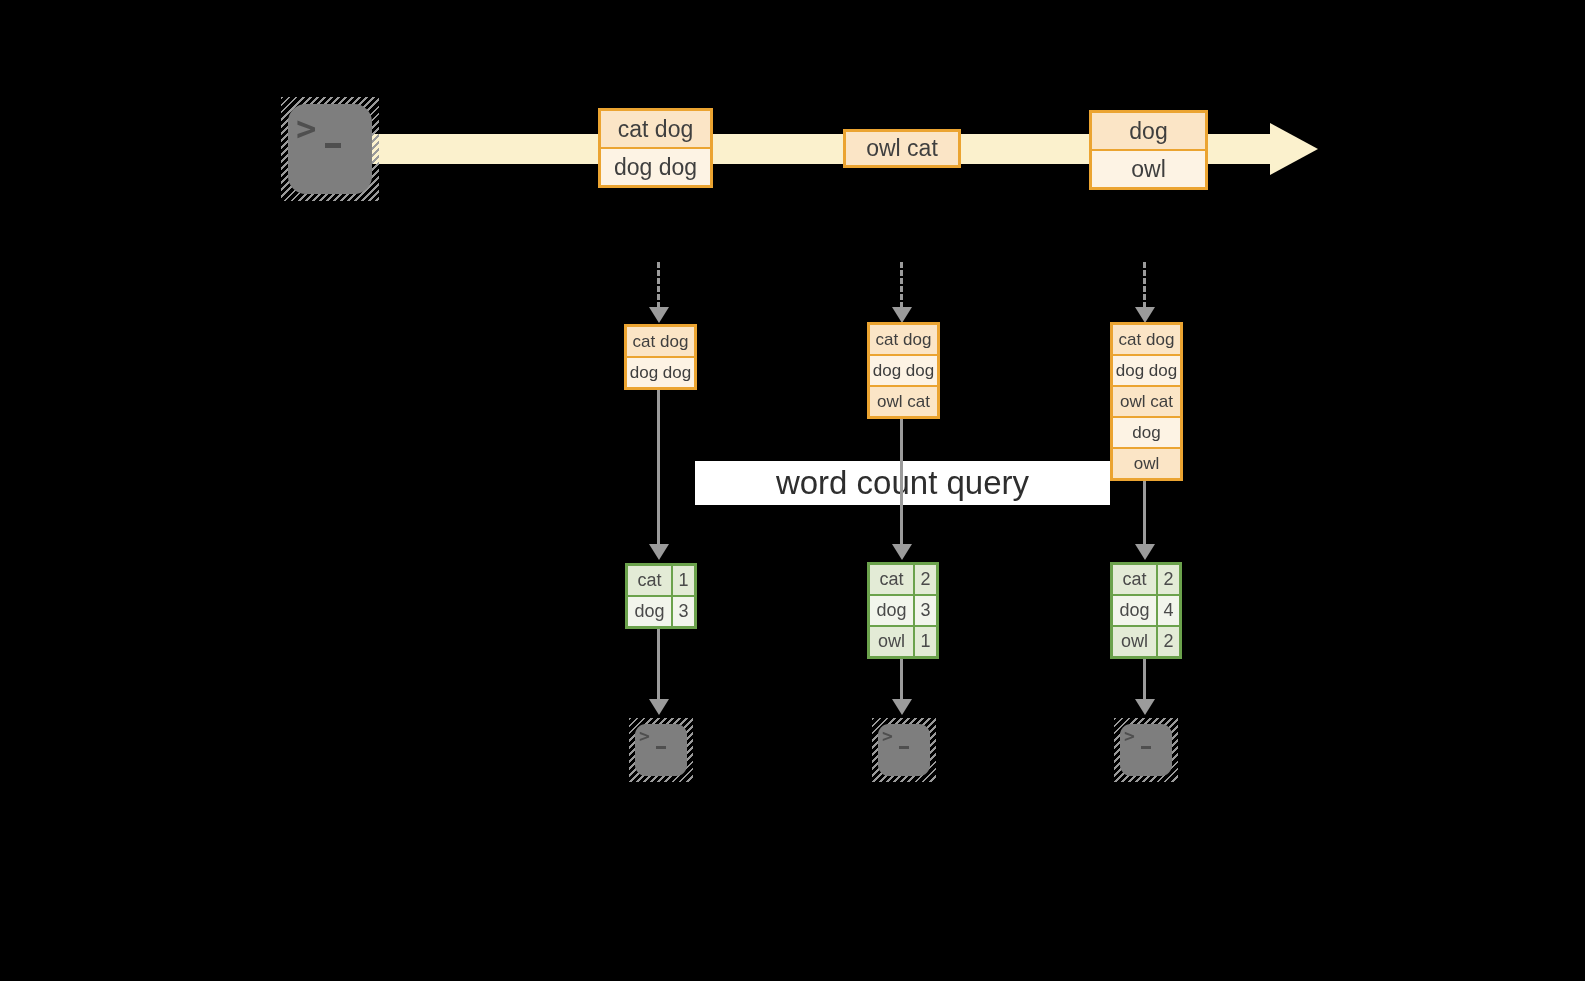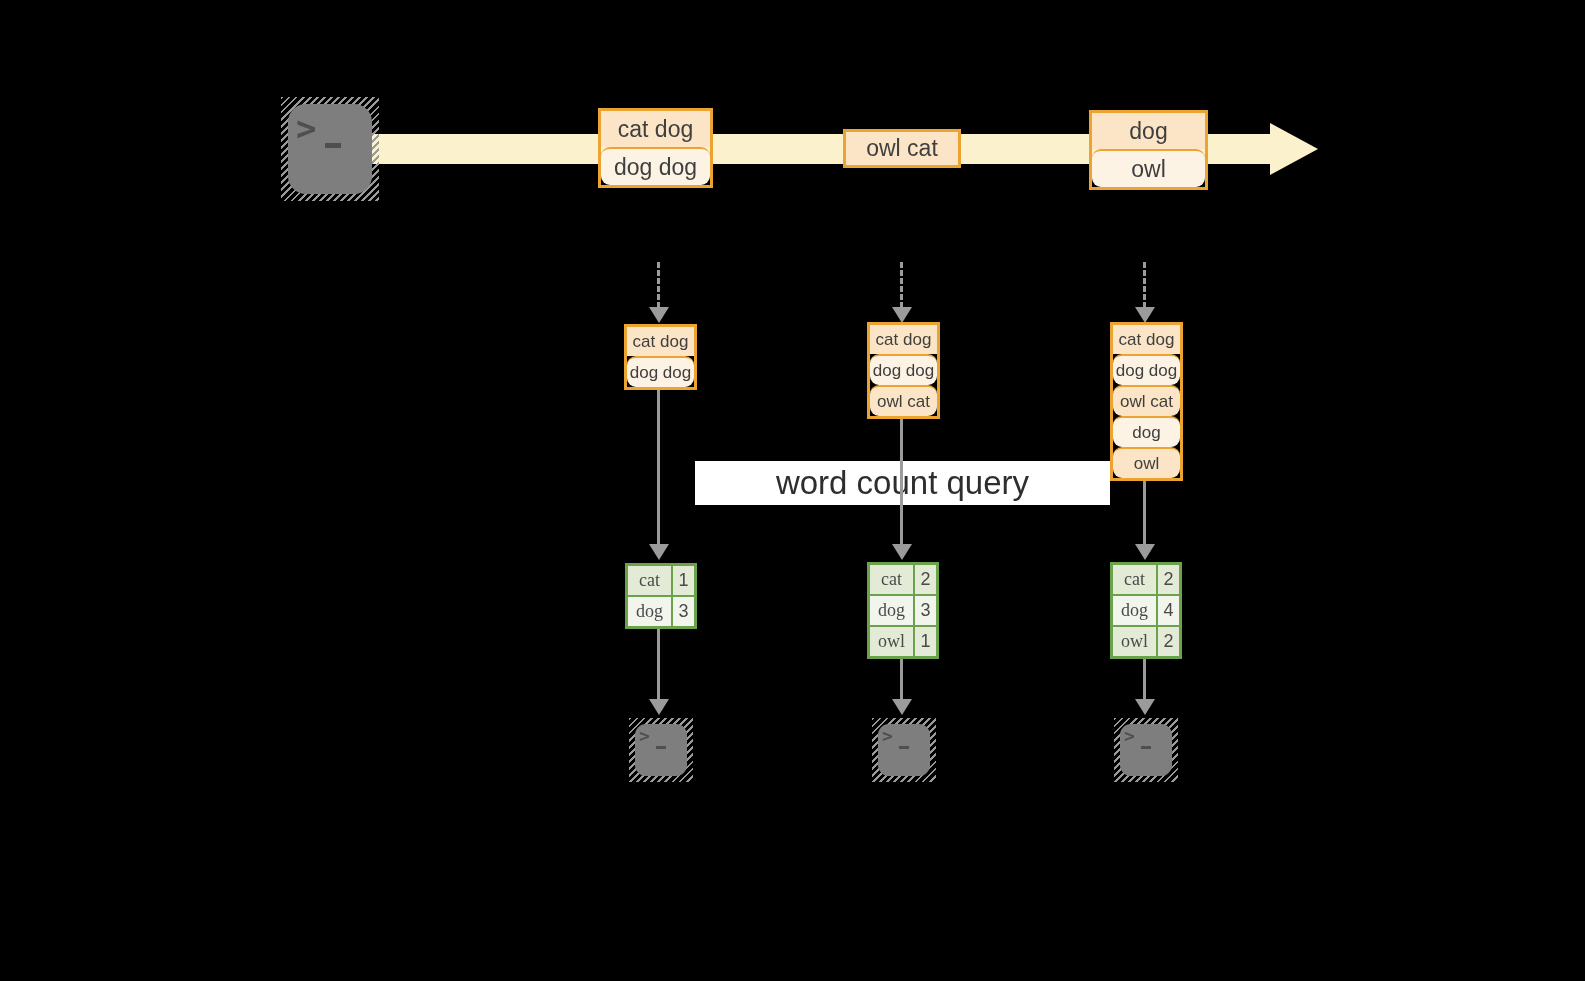--- a/index.html
+++ b/index.html
@@ -21,21 +21,21 @@
   .term-prompt{position:absolute;left:8px;top:4px;color:#4F4F4F;
     font-family:"DejaVu Sans Mono",monospace;font-weight:bold;font-size:34px;}
   .term.small .term-prompt{left:4px;top:1px;font-size:18px;}
   .term-cursor{position:absolute;left:37px;top:39px;width:16px;height:5px;background:#4F4F4F;}
   .term.small .term-cursor{left:21px;top:22px;width:10px;height:3px;}
   
   .obox{position:absolute;border:3px solid var(--orange-border);box-sizing:border-box;z-index:2;}
   .obox .row{display:flex;align-items:center;justify-content:center;
     color:var(--text-dark);background:var(--peach-dark);}
   .obox .row:nth-child(even){background:var(--peach-light);}
-  .obox .row + .row{border-top:2px solid var(--orange-border);border-radius:9px;}
+  .obox .row + .row{border-top:2px solid var(--orange-border);}
   .event .row{height:36px;font-size:23px;}
   .event.single .row{height:33px;}
   .state .row{height:29px;font-size:17px;}
   
   .vline{position:absolute;width:3px;background:var(--arrow-gray);z-index:2;}
   .vdash{position:absolute;width:0;border-left:3px dashed var(--arrow-gray);z-index:2;}
   .ahead{position:absolute;width:0;height:0;z-index:2;
     border-left:10px solid transparent;border-right:10px solid transparent;
     border-top:16px solid var(--arrow-gray);}
   
@@ -43,21 +43,21 @@
     background:var(--label-bg);display:flex;align-items:center;justify-content:center;
     font-size:33px;color:#2E2E2E;}
   
   .gtable{position:absolute;width:72px;box-sizing:border-box;z-index:2;
     border:3px solid var(--green-border);background:var(--green-border);
     display:flex;flex-direction:column;gap:2px;}
   .gtable .grow{display:flex;gap:2px;height:29px;}
   .gtable .cell{display:flex;align-items:center;justify-content:center;
     font-size:18px;color:#4A4A4A;background:var(--green-dark);}
   .gtable .grow:nth-child(even) .cell{background:var(--green-light);}
-  .gtable .word{width:43px;font-family:Liberation Serif, serif;}
+  .gtable .word{width:43px;}
   .gtable .cnt{width:21px;}
 </style>
 </head>
 <body>
 
 <div class="stage">
 
   <div class="stream-band"></div>
   <div class="stream-head"></div>
 

